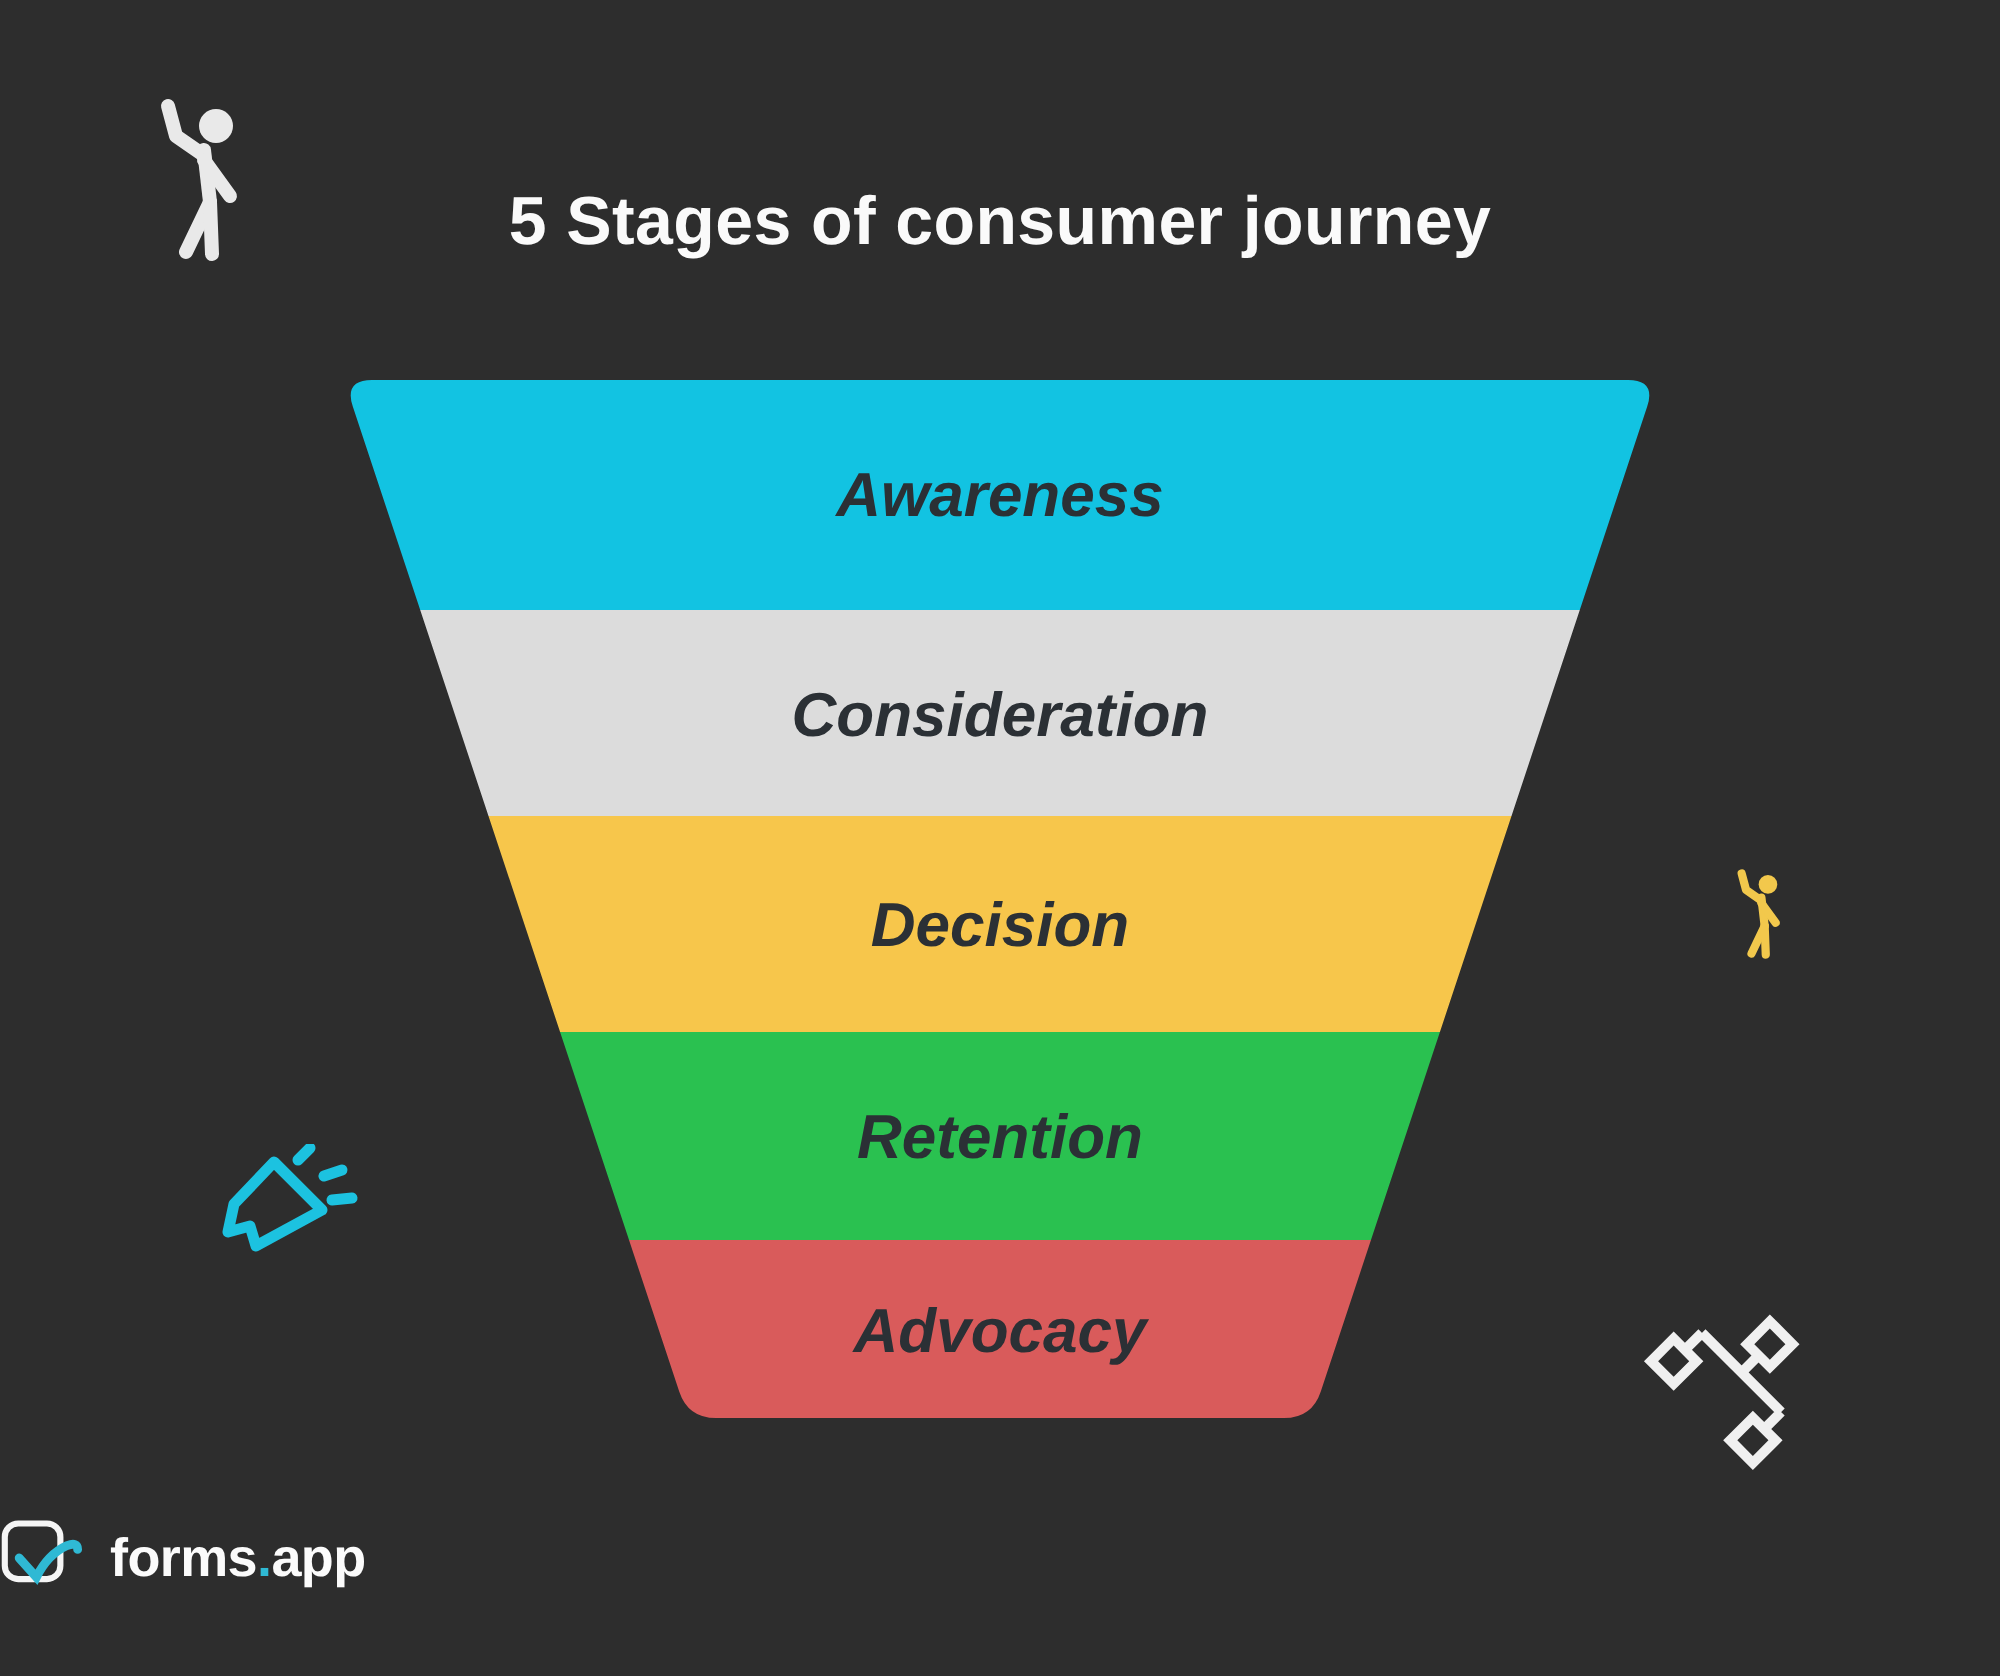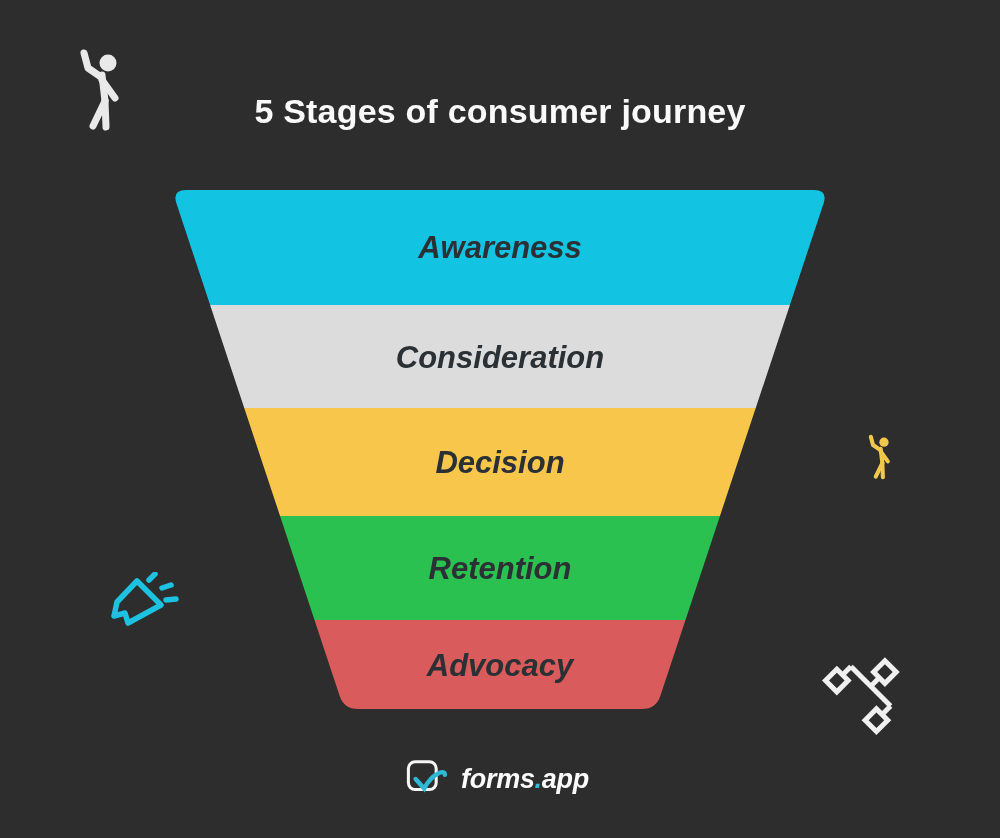--- a/index.html
+++ b/index.html
@@ -46,24 +46,22 @@
     font-weight: bold;
     text-anchor: middle;
   }
 
   .brand-logo {
     position: absolute;
     left: 0;
     right: 5px;
     top: 758px;
     display: flex;
-    justify-content: center;
     align-items: center;
     gap: 9px;
-    font-style: italic;
   }
   .brand-text {
     font-size: 27px;
     font-weight: bold;
     color: #fbfbfb;
     letter-spacing: -0.3px;
     display: flex;
     align-items: baseline;
   }
 </style>

